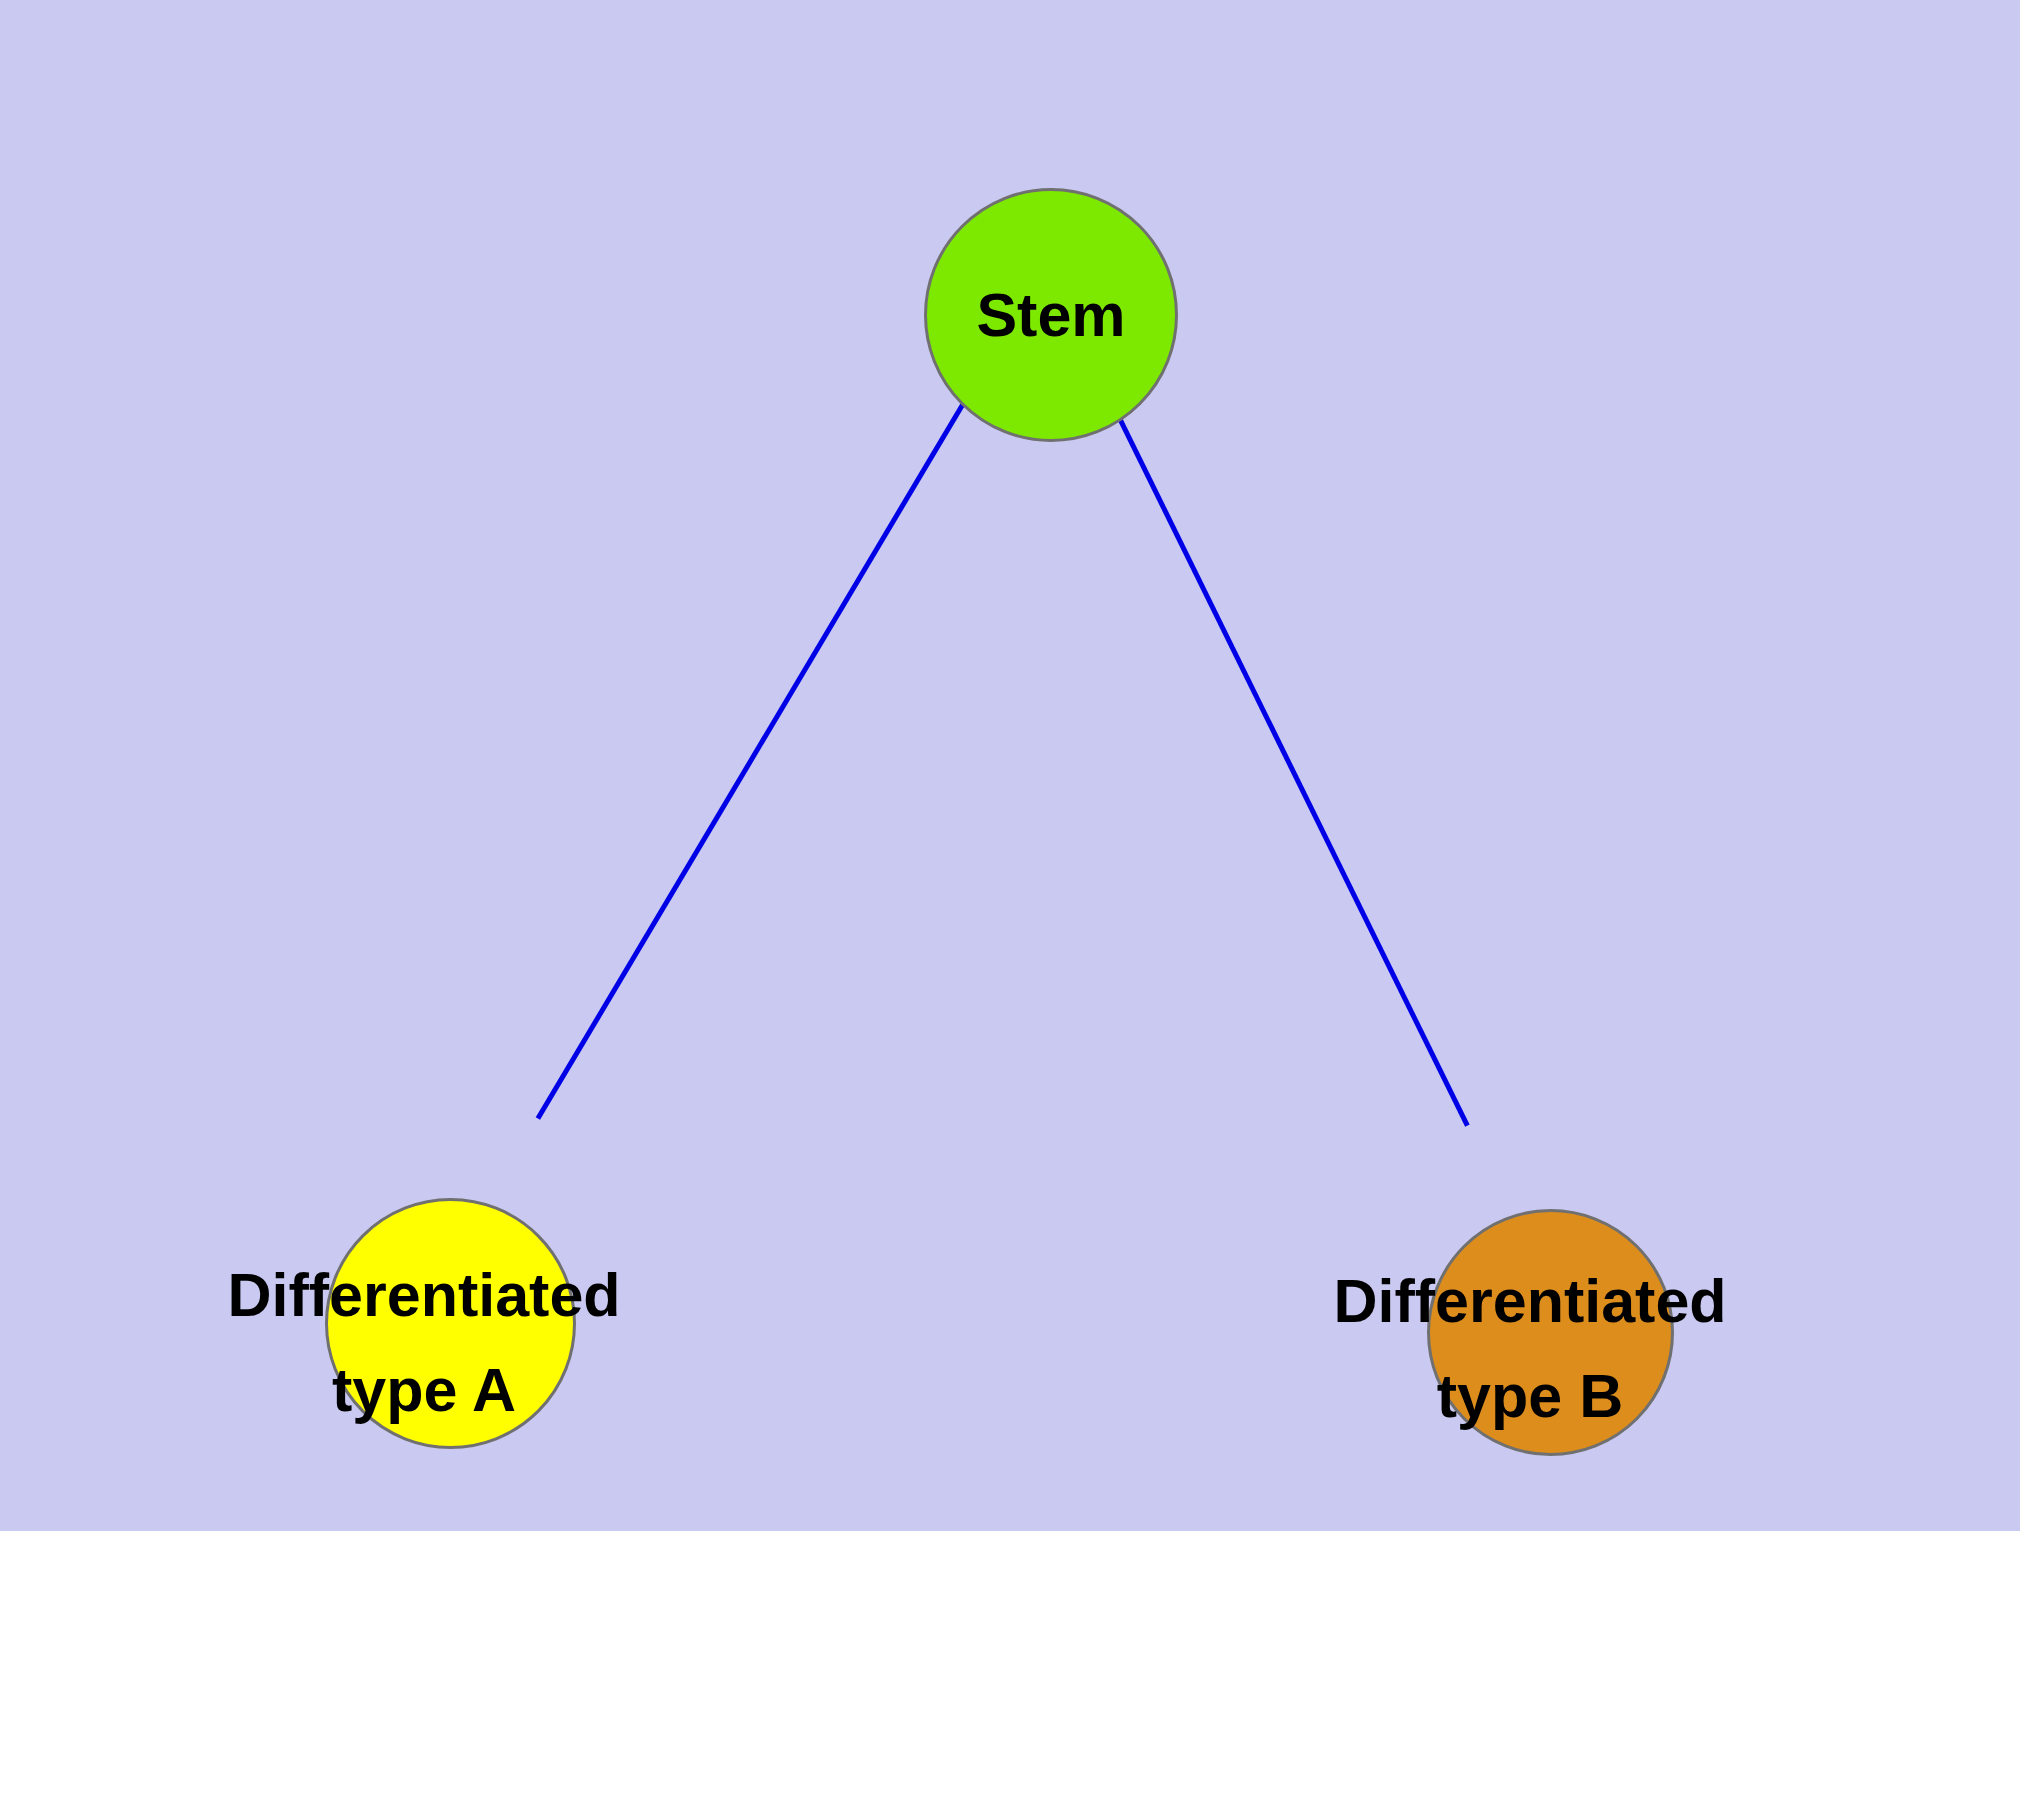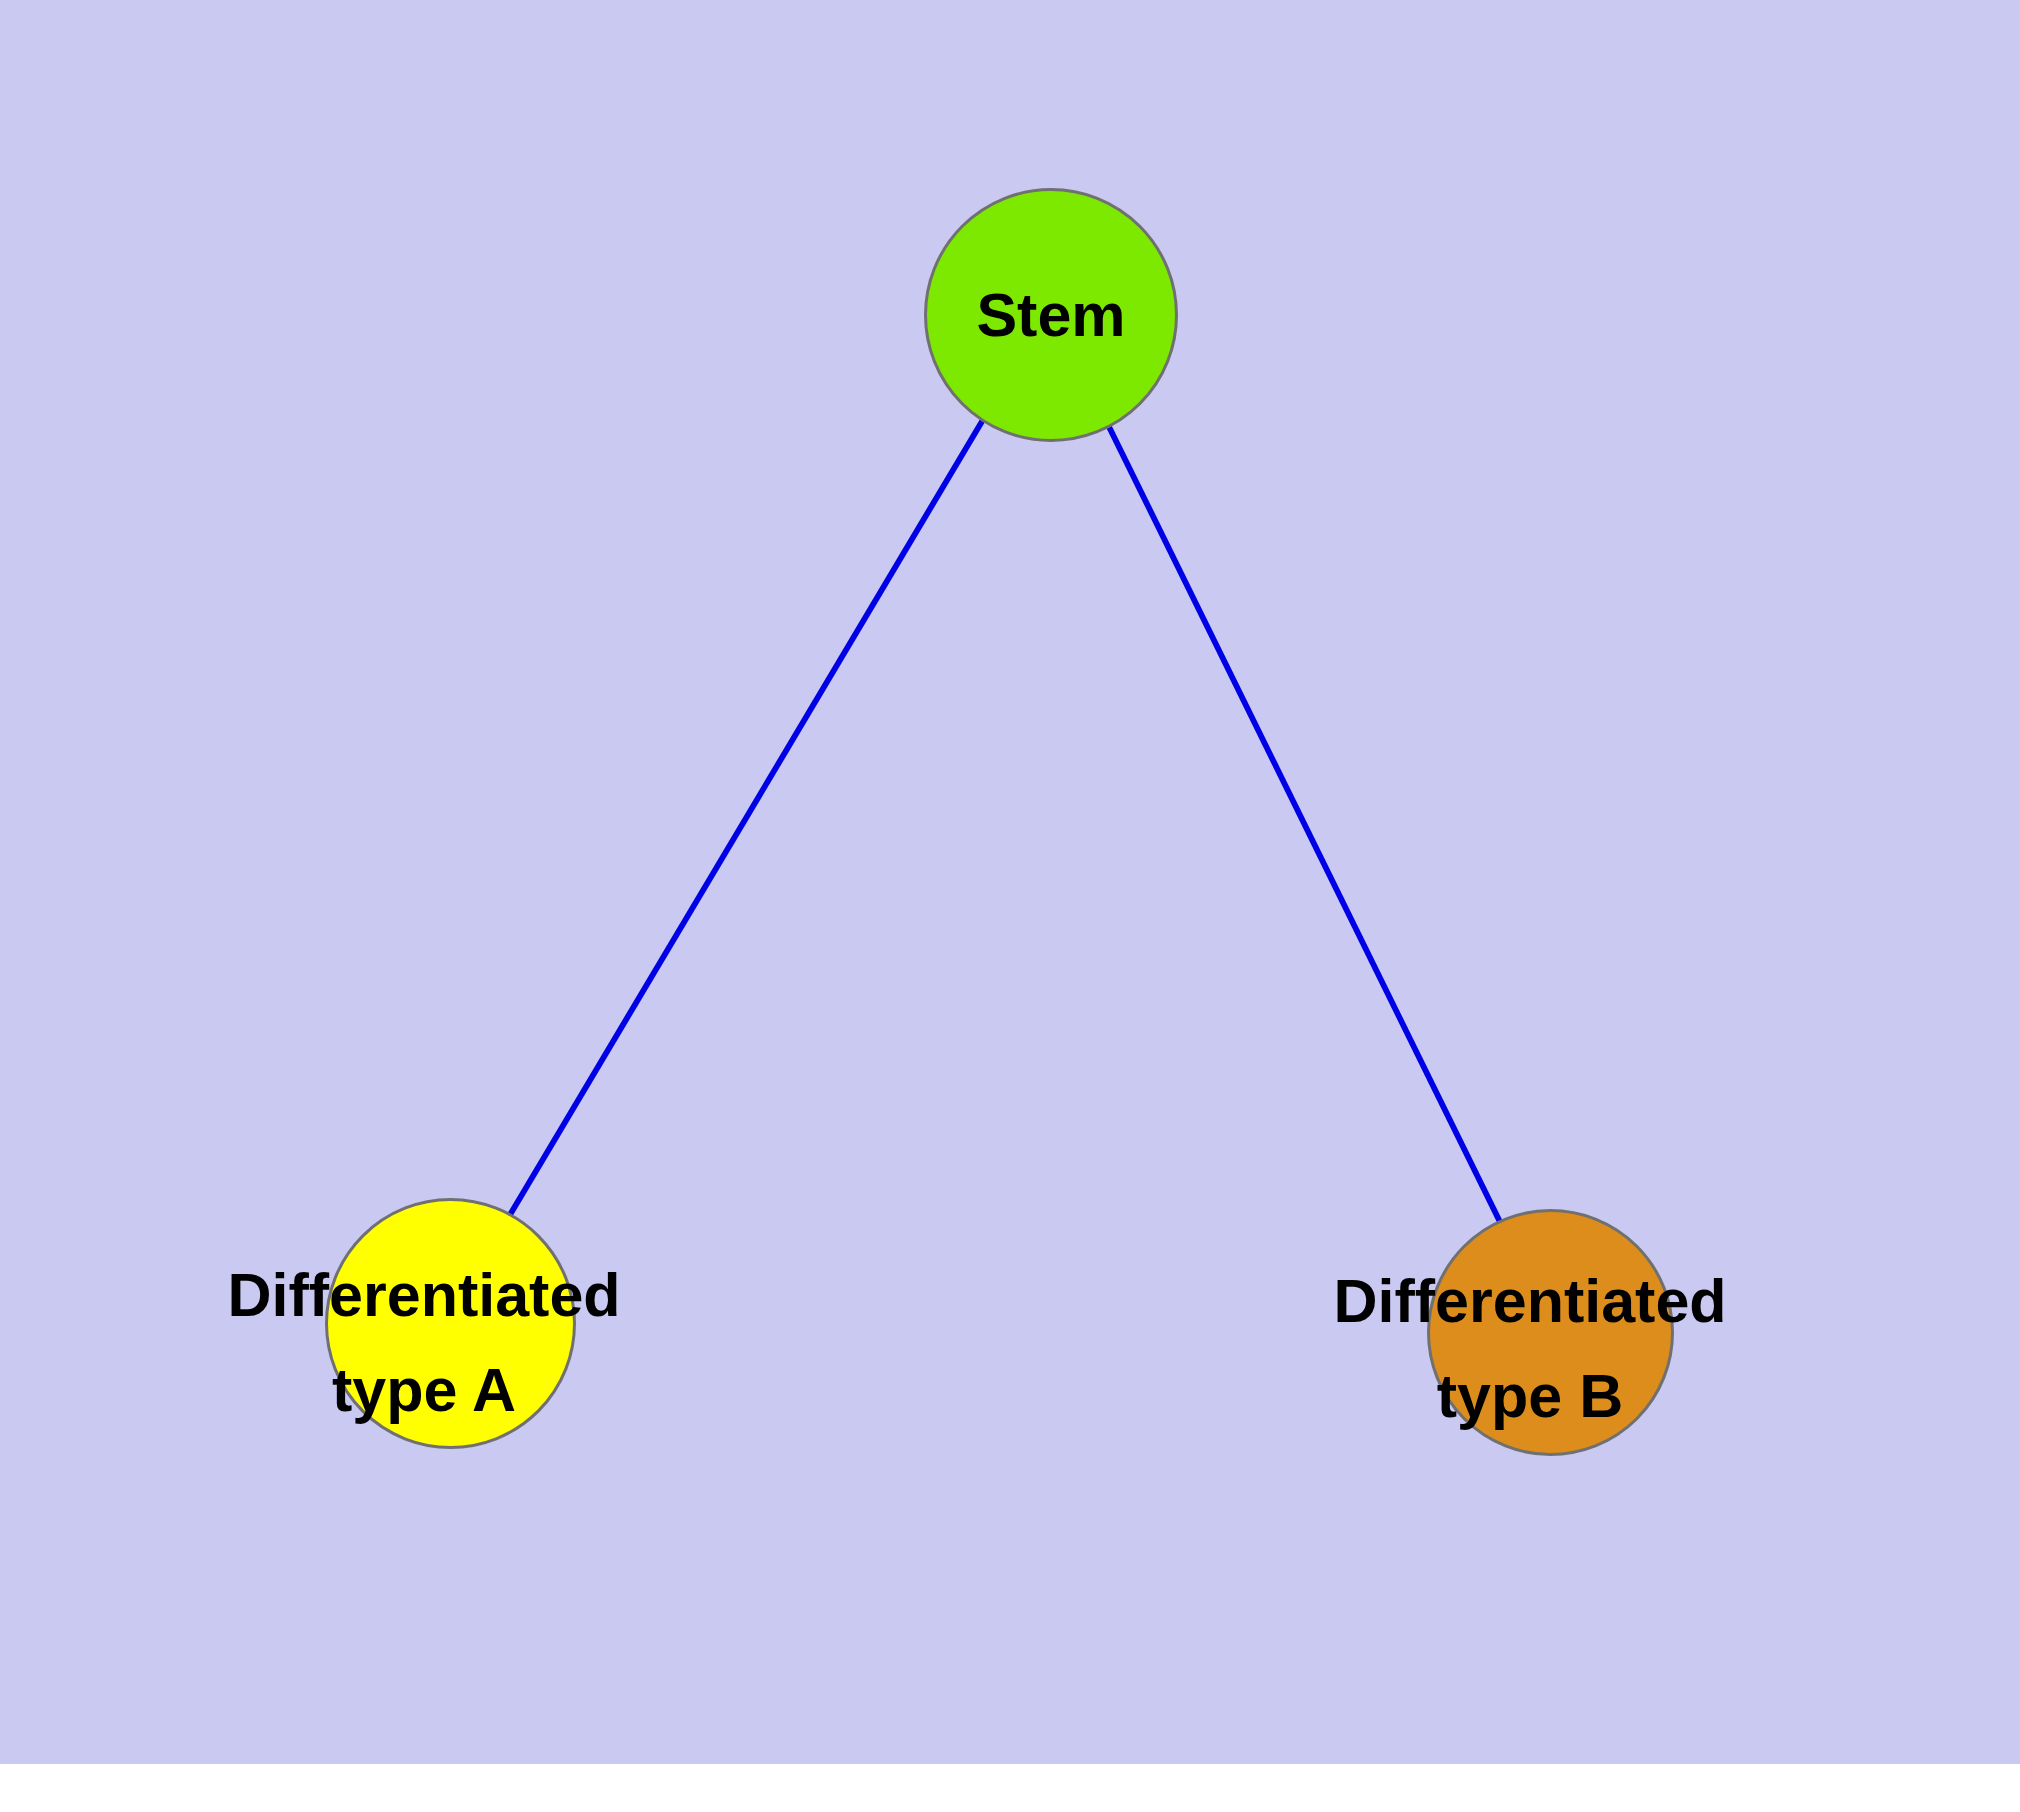--- a/index.html
+++ b/index.html
@@ -5,21 +5,21 @@
   html, body {
     margin: 0;
     padding: 0;
   }
   body {
     font-family: "Liberation Sans", sans-serif;
   }
   .canvas {
     position: relative;
     width: 2021px;
-    height: 1764px;
+    height: 1531px;
     background: var(--background, #c9c9f2);
     overflow: hidden;
   }
   .edges {
     position: absolute;
     left: 0;
     top: 0;
     width: 100%;
     height: 100%;
     display: block;

